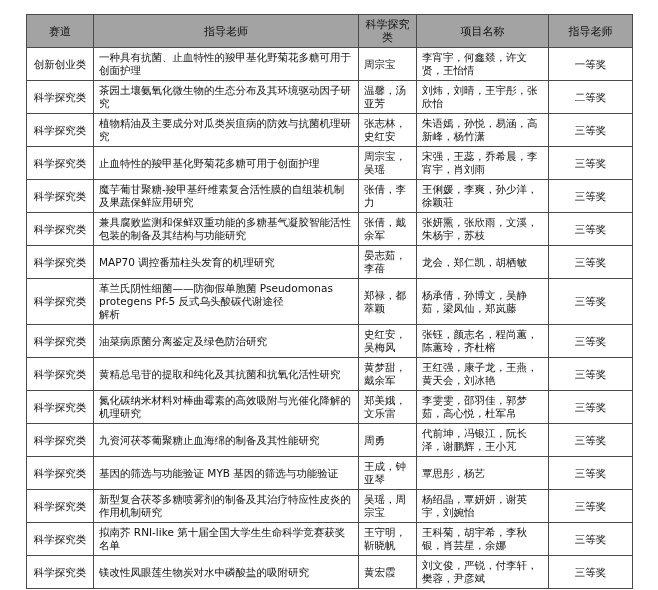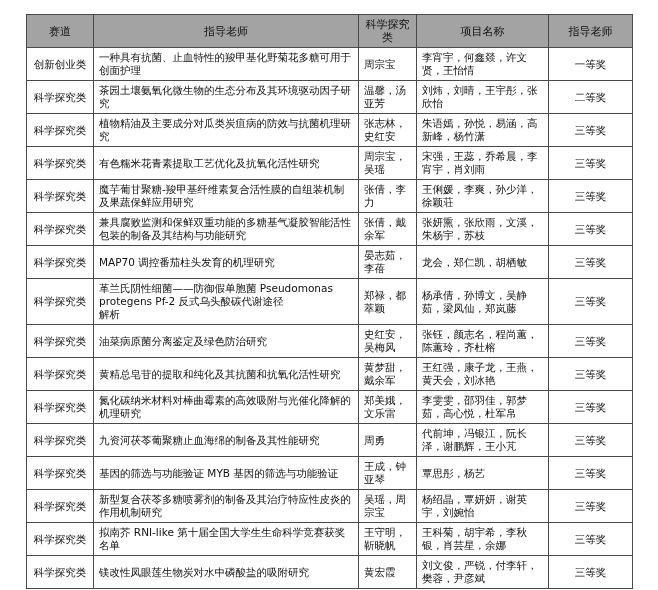--- a/index.html
+++ b/index.html
@@ -91,21 +91,21 @@
   <tr>
     <td class="c-track">科学探究类</td>
     <td class="c-project">植物精油及主要成分对瓜类炭疽病的防效与抗菌机理研究</td>
     <td class="c-teachers">张志林，史红安</td>
     <td class="c-students">朱语嫣，孙悦，易涵，高新峰，杨竹潇</td>
     <td class="c-award">三等奖</td>
   </tr>
 
   <tr>
     <td class="c-track">科学探究类</td>
-    <td class="c-project">有色糯米花青素提取工艺优化及抗氧化活性研究</td>
+    <td class="c-project">止血特性的羧甲基化野菊花多糖可用于创面护理</td>
     <td class="c-teachers">周宗宝，吴瑶</td>
     <td class="c-students">宋强，王蕊，乔希晨，李宵宇，肖刘雨</td>
     <td class="c-award">三等奖</td>
   </tr>
 
   <tr>
     <td class="c-track">科学探究类</td>
     <td class="c-project">魔芋葡甘聚糖-羧甲基纤维素复合活性膜的自组装机制及果蔬保鲜应用研究</td>
     <td class="c-teachers">张倩，李力</td>
     <td class="c-students">王俐媛，李爽，孙少洋，徐颖荘</td>
@@ -123,21 +123,21 @@
   <tr>
     <td class="c-track">科学探究类</td>
     <td class="c-project">MAP70 调控番茄柱头发育的机理研究</td>
     <td class="c-teachers">晏志茹，李蓓</td>
     <td class="c-students">龙会，郑仁凯，胡栖敏</td>
     <td class="c-award">三等奖</td>
   </tr>
 
   <tr>
     <td class="c-track">科学探究类</td>
-    <td class="c-project">革兰氏阴性细菌——防御假单胞菌 Pseudomonas protegens Pf-2 反式乌头酸碳代谢途径
+    <td class="c-project">革兰氏阴性细菌——防御假单胞菌 Pseudomonas protegens Pf-5 反式乌头酸碳代谢途径
 解析</td>
     <td class="c-teachers">郑禄，都萃颖</td>
     <td class="c-students">杨承倩，孙博文，吴静茹，梁凤仙，郑岚藤</td>
     <td class="c-award">三等奖</td>
   </tr>
 
   <tr>
     <td class="c-track">科学探究类</td>
     <td class="c-project">油菜病原菌分离鉴定及绿色防治研究</td>
     <td class="c-teachers">史红安，吴梅风</td>

